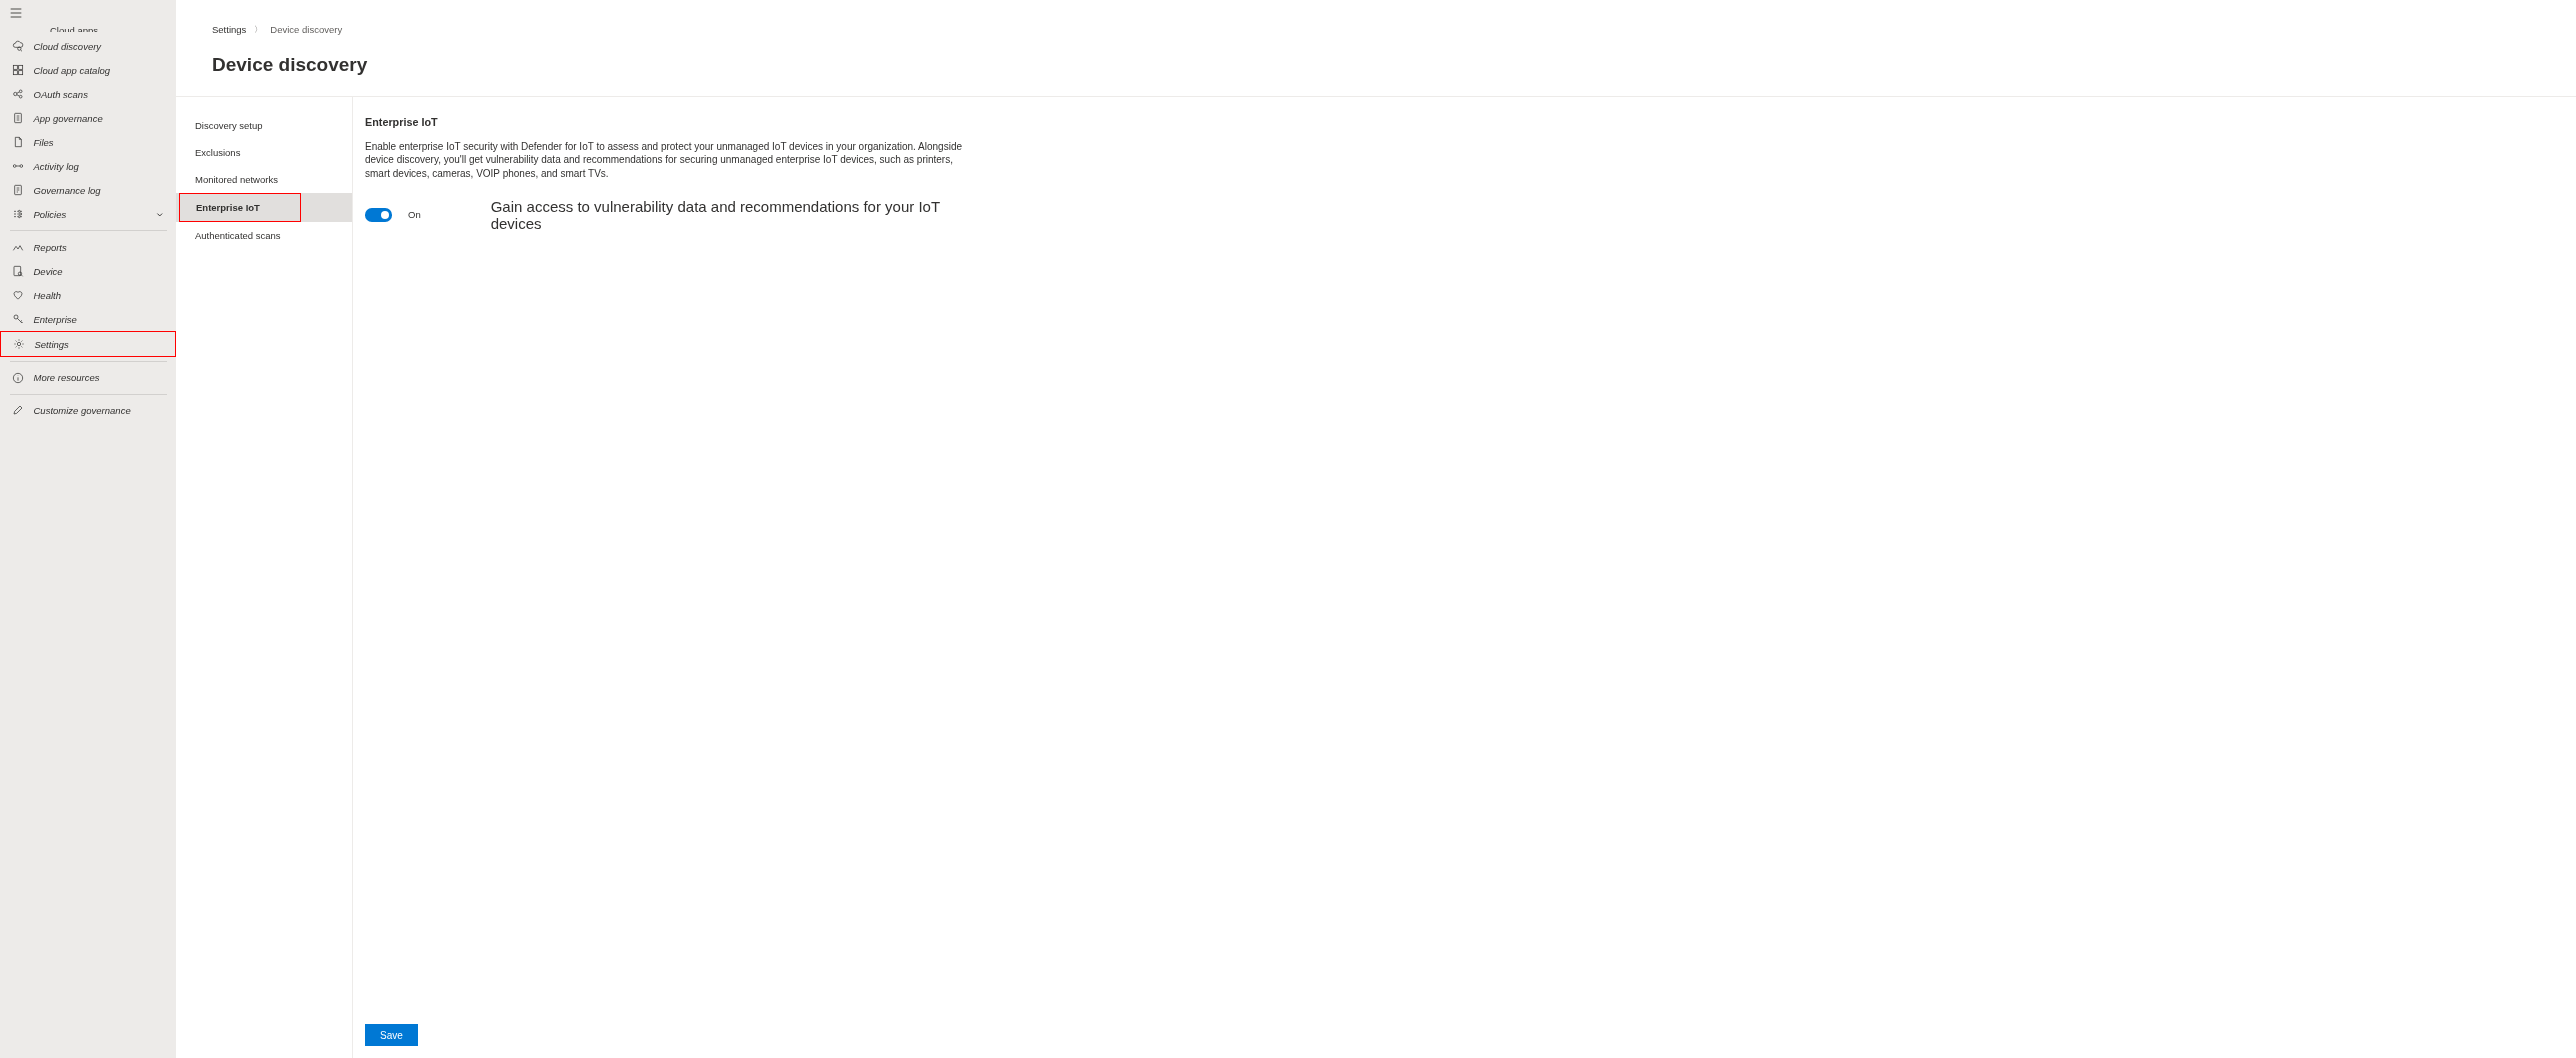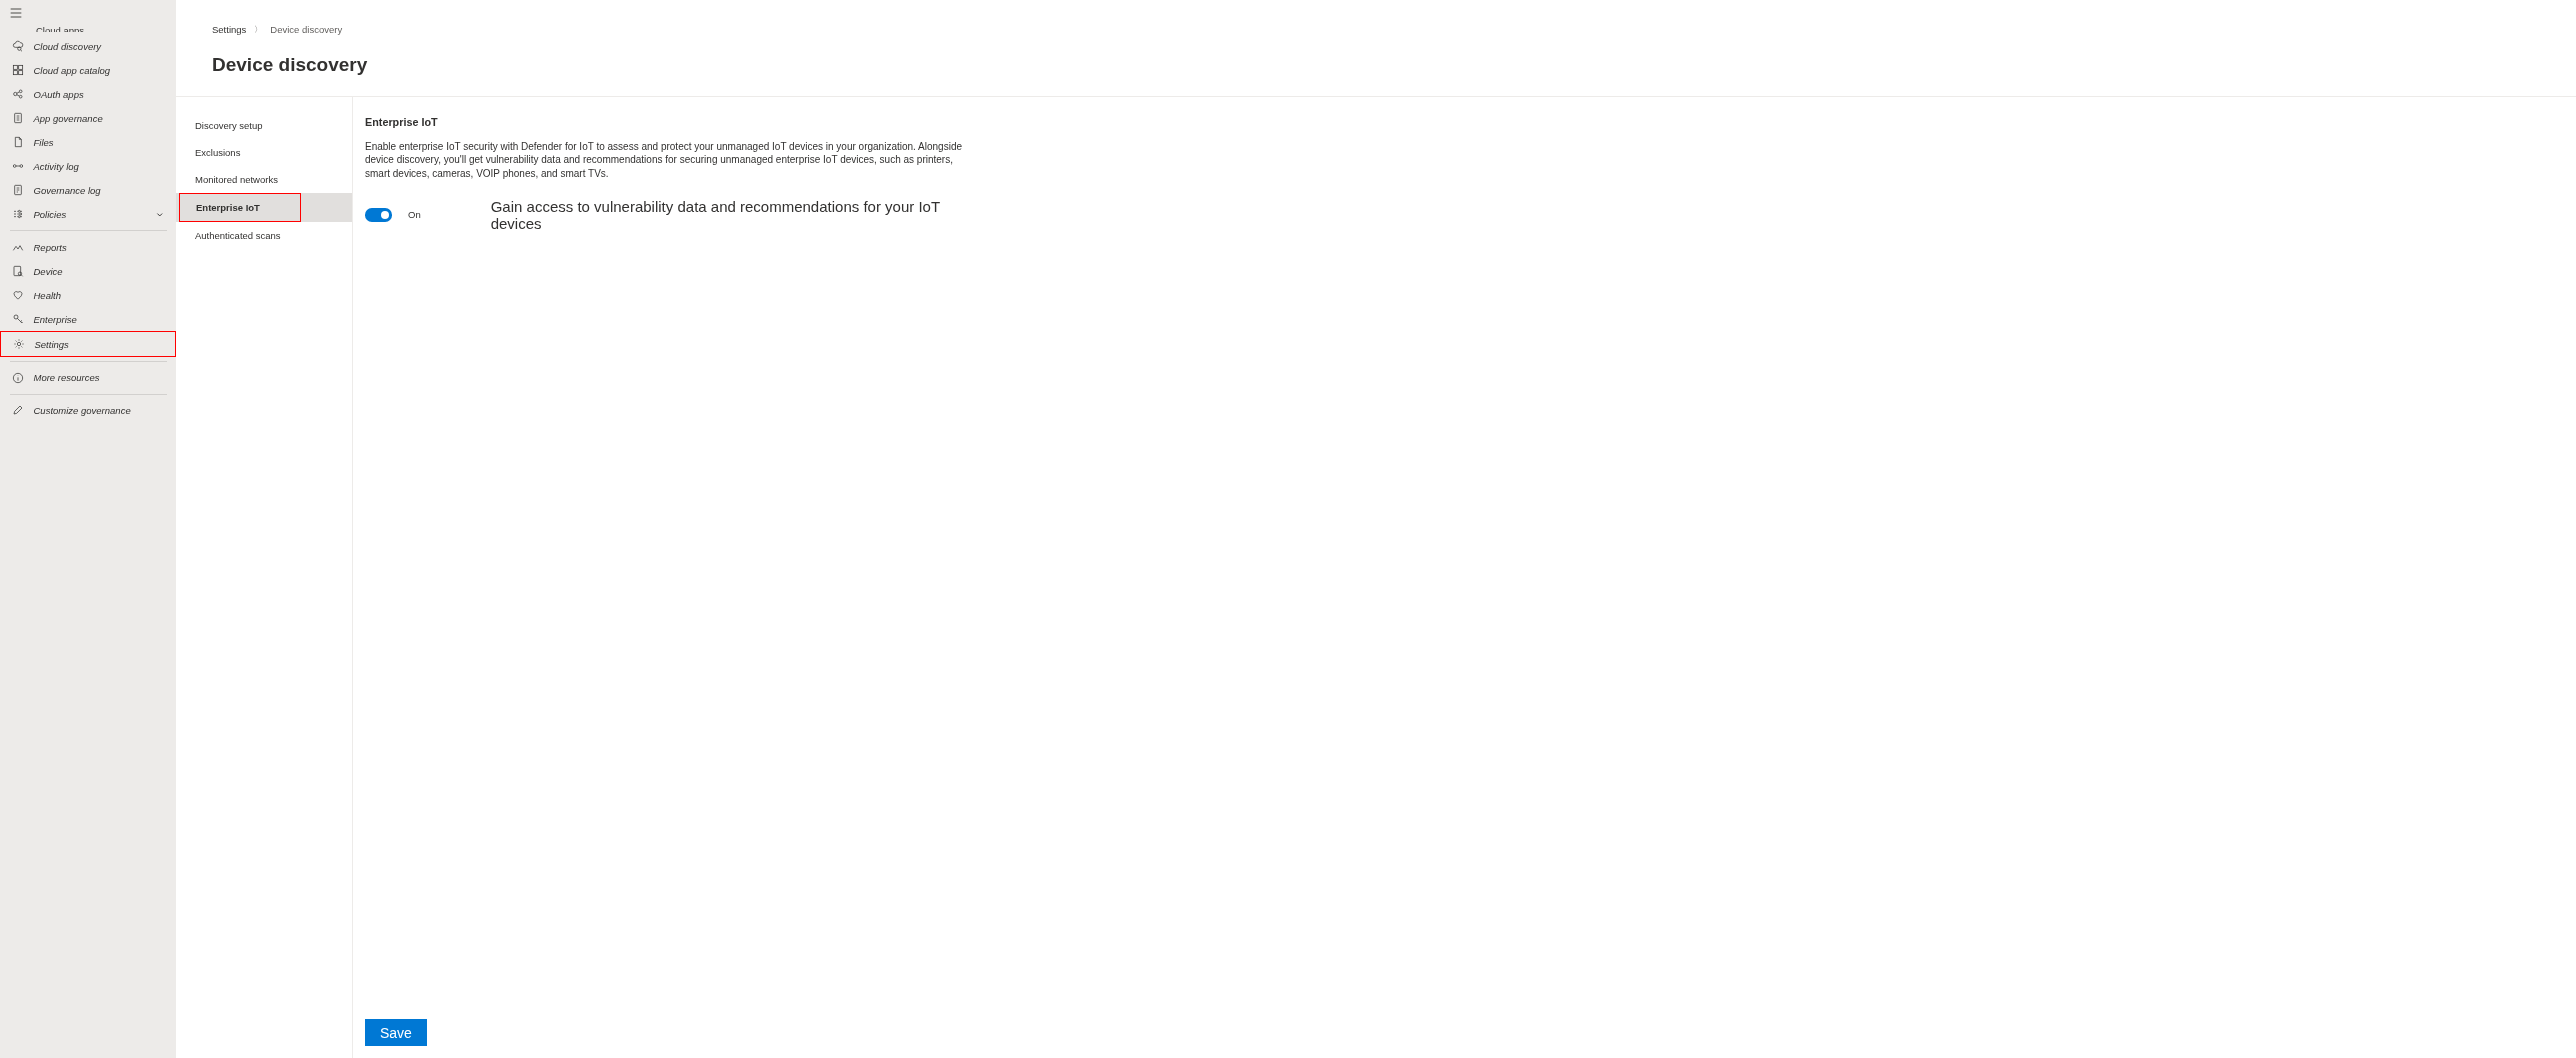--- a/index.html
+++ b/index.html
@@ -52,21 +52,21 @@
     }
     .nav-divider {
       height: 0.7px;
       background: #d2d0ce;
       margin: 4px 9.5px;
     }
     .highlight-red {
       border: 0.7px solid #ff0000;
     }
     .truncated-top {
-      padding-left: 36px;
+      padding-left: 50px;
       color: #323130;
       font-size: 9.5px;
       position: relative;
       top: -2.7px;
       height: 6.8px;
       overflow: hidden;
       text-decoration: underline;
     }
     
     .main {
@@ -166,21 +166,21 @@
       right: 2.7px;
     }
     .toggle-label { font-size: 9.5px; margin-right: 54px; }
     .toggle-desc { font-size: 15px; color: #323130; }
     .spacer { flex: 1; }
     .save-btn {
       background: #0078d4;
       color: #fff;
       border: none;
       padding: 5.4px 15px;
-      font-size: 14px;
+      font-size: 10px;
       cursor: pointer;
       align-self: flex-start;
       font-family: inherit;
     }
     .right-blank { flex: 1; }
   </style>
 </head>
 <body>
 
 <div class="sidebar">
@@ -217,21 +217,21 @@
 
   <div class="nav-item">
     <span class="nav-icon">
         <svg viewBox="0 0 18 18" fill="none" stroke="#323130" stroke-width="1.1">
           <circle cx="5" cy="9" r="2.5"></circle>
           <circle cx="13" cy="5" r="2"></circle>
           <circle cx="13" cy="13" r="2"></circle>
           <path d="M7 8l4-2M7 10l4 2"></path>
         </svg>
       </span>
-    <span class="nav-label">OAuth apps</span>
+    <span class="nav-label">OAuth scans</span>
   </div>
 
   <div class="nav-item">
     <span class="nav-icon">
         <svg viewBox="0 0 18 18" fill="none" stroke="#323130" stroke-width="1.1">
           <rect x="4" y="2" width="10" height="14" rx="1"></rect>
           <path d="M7 6h4M7 9h4M7 12h4"></path>
         </svg>
       </span>
     <span class="nav-label">App governance</span>

